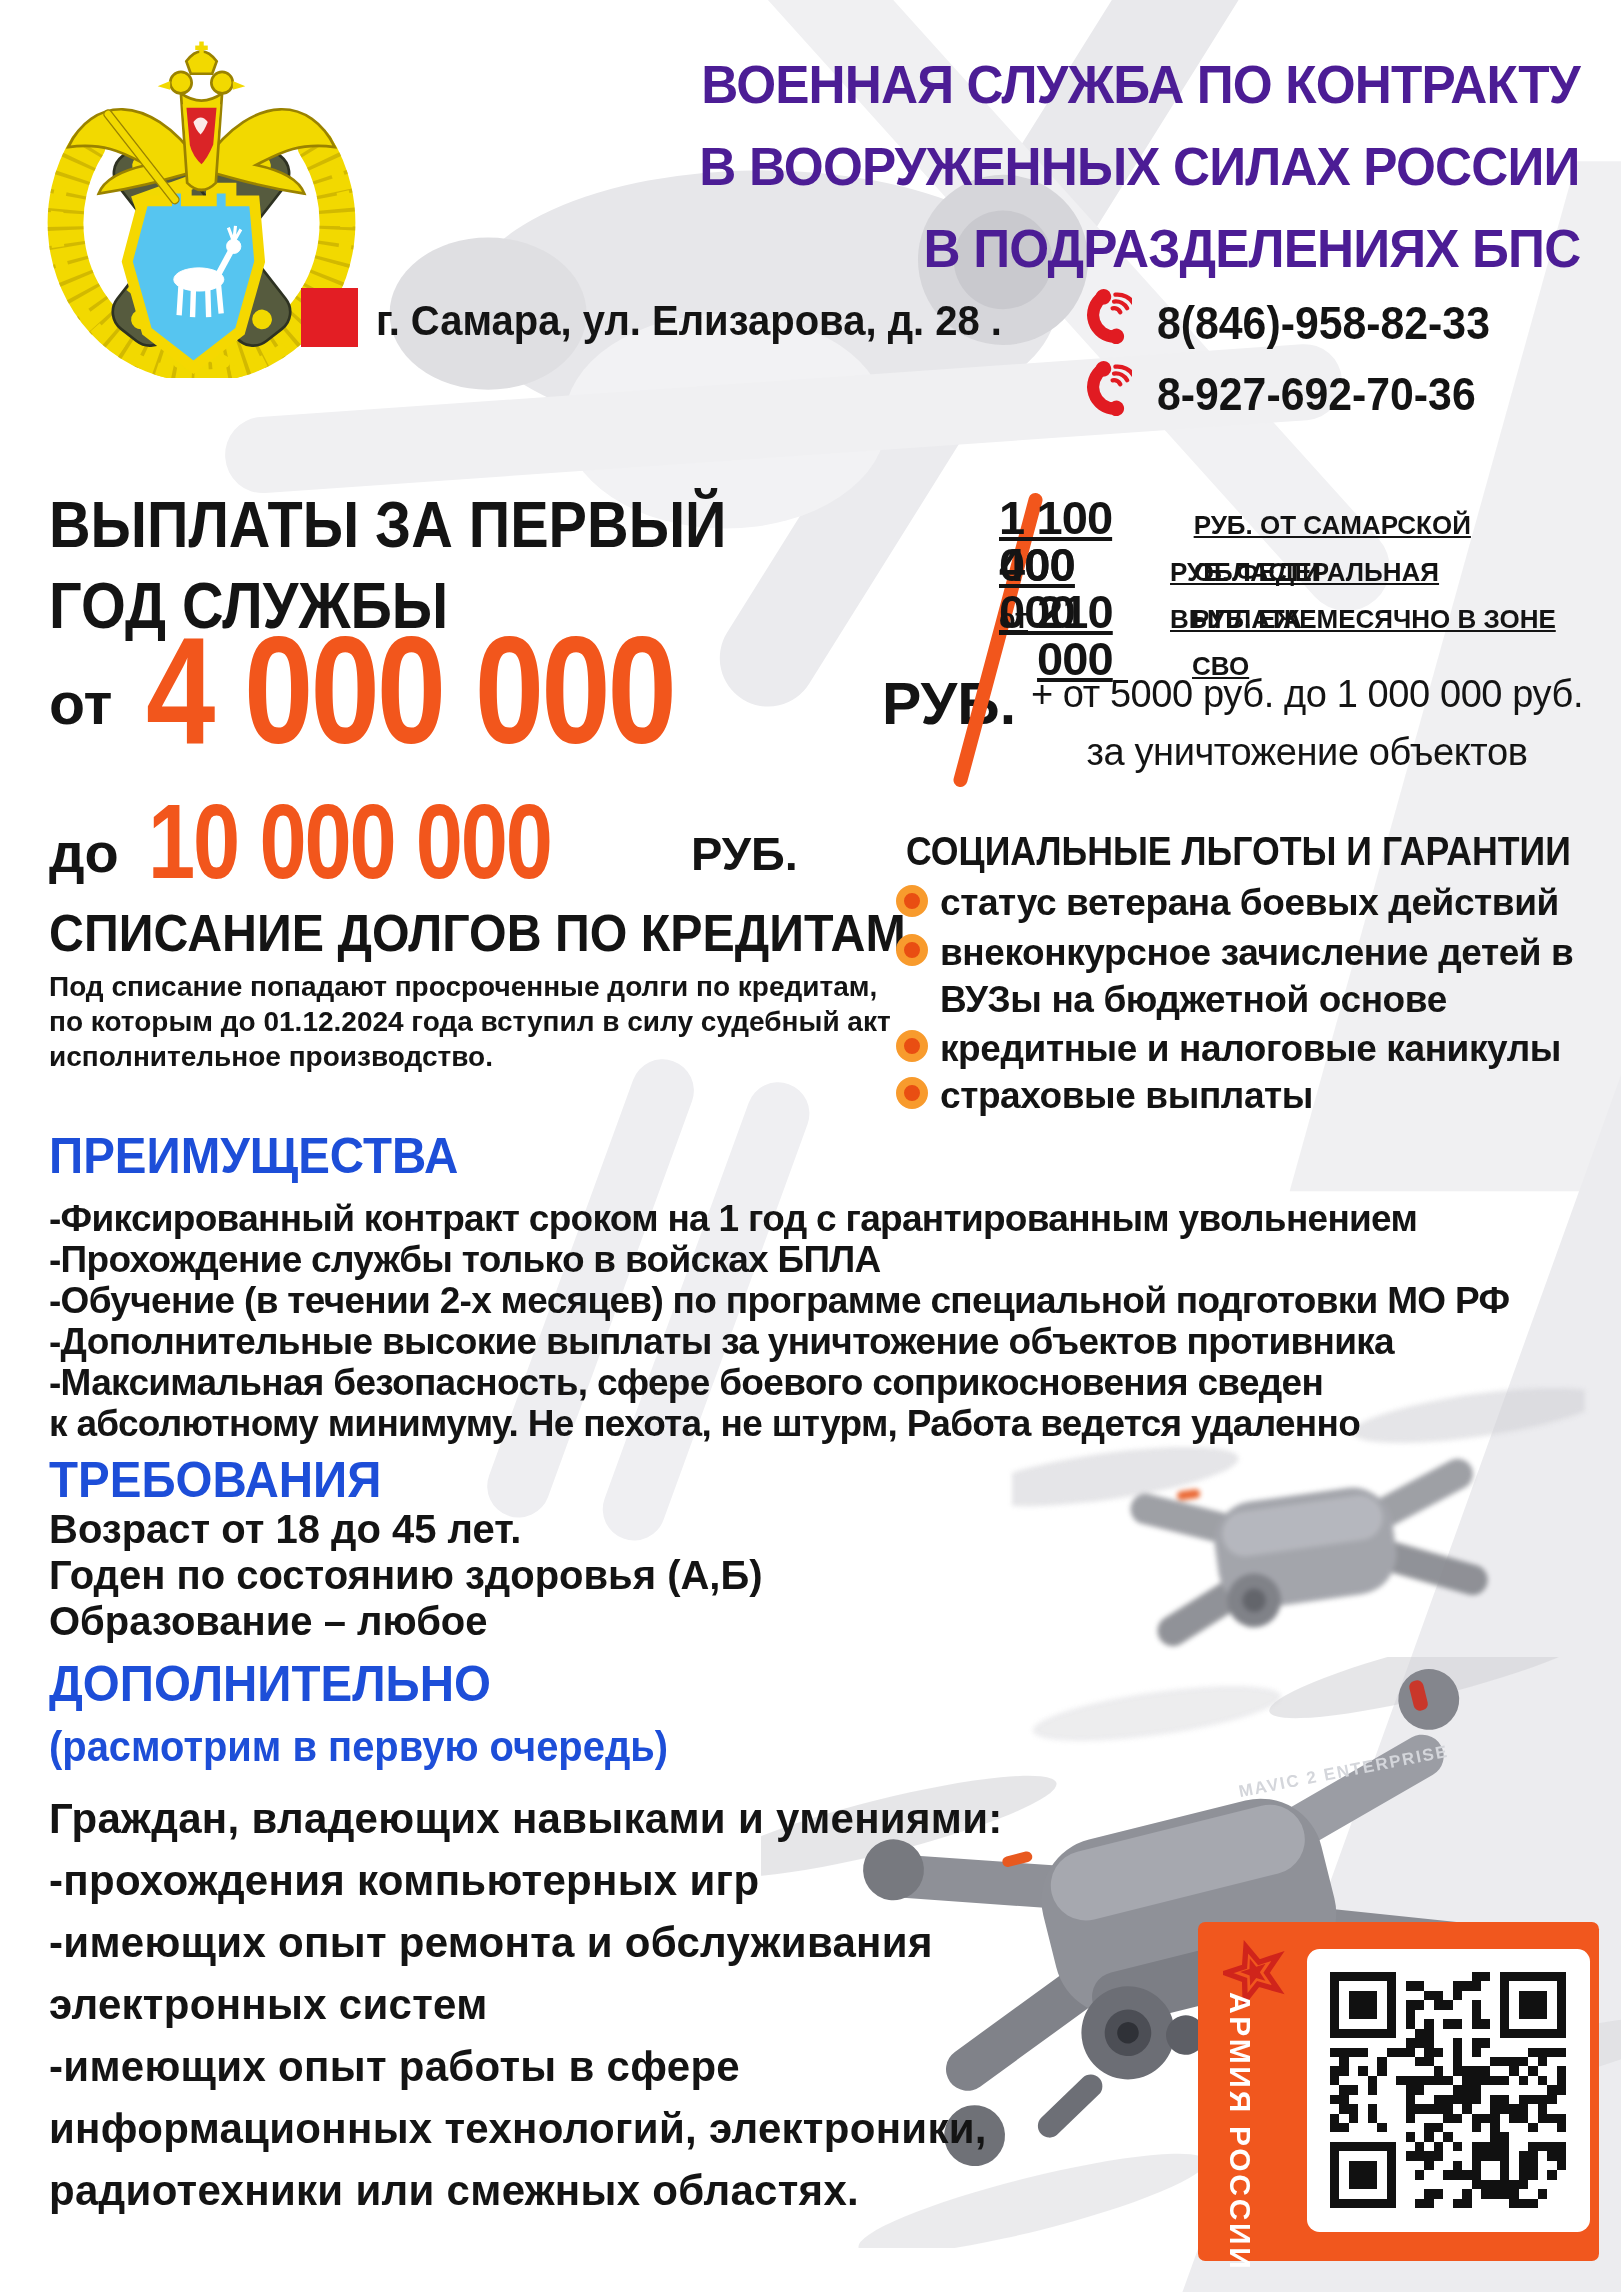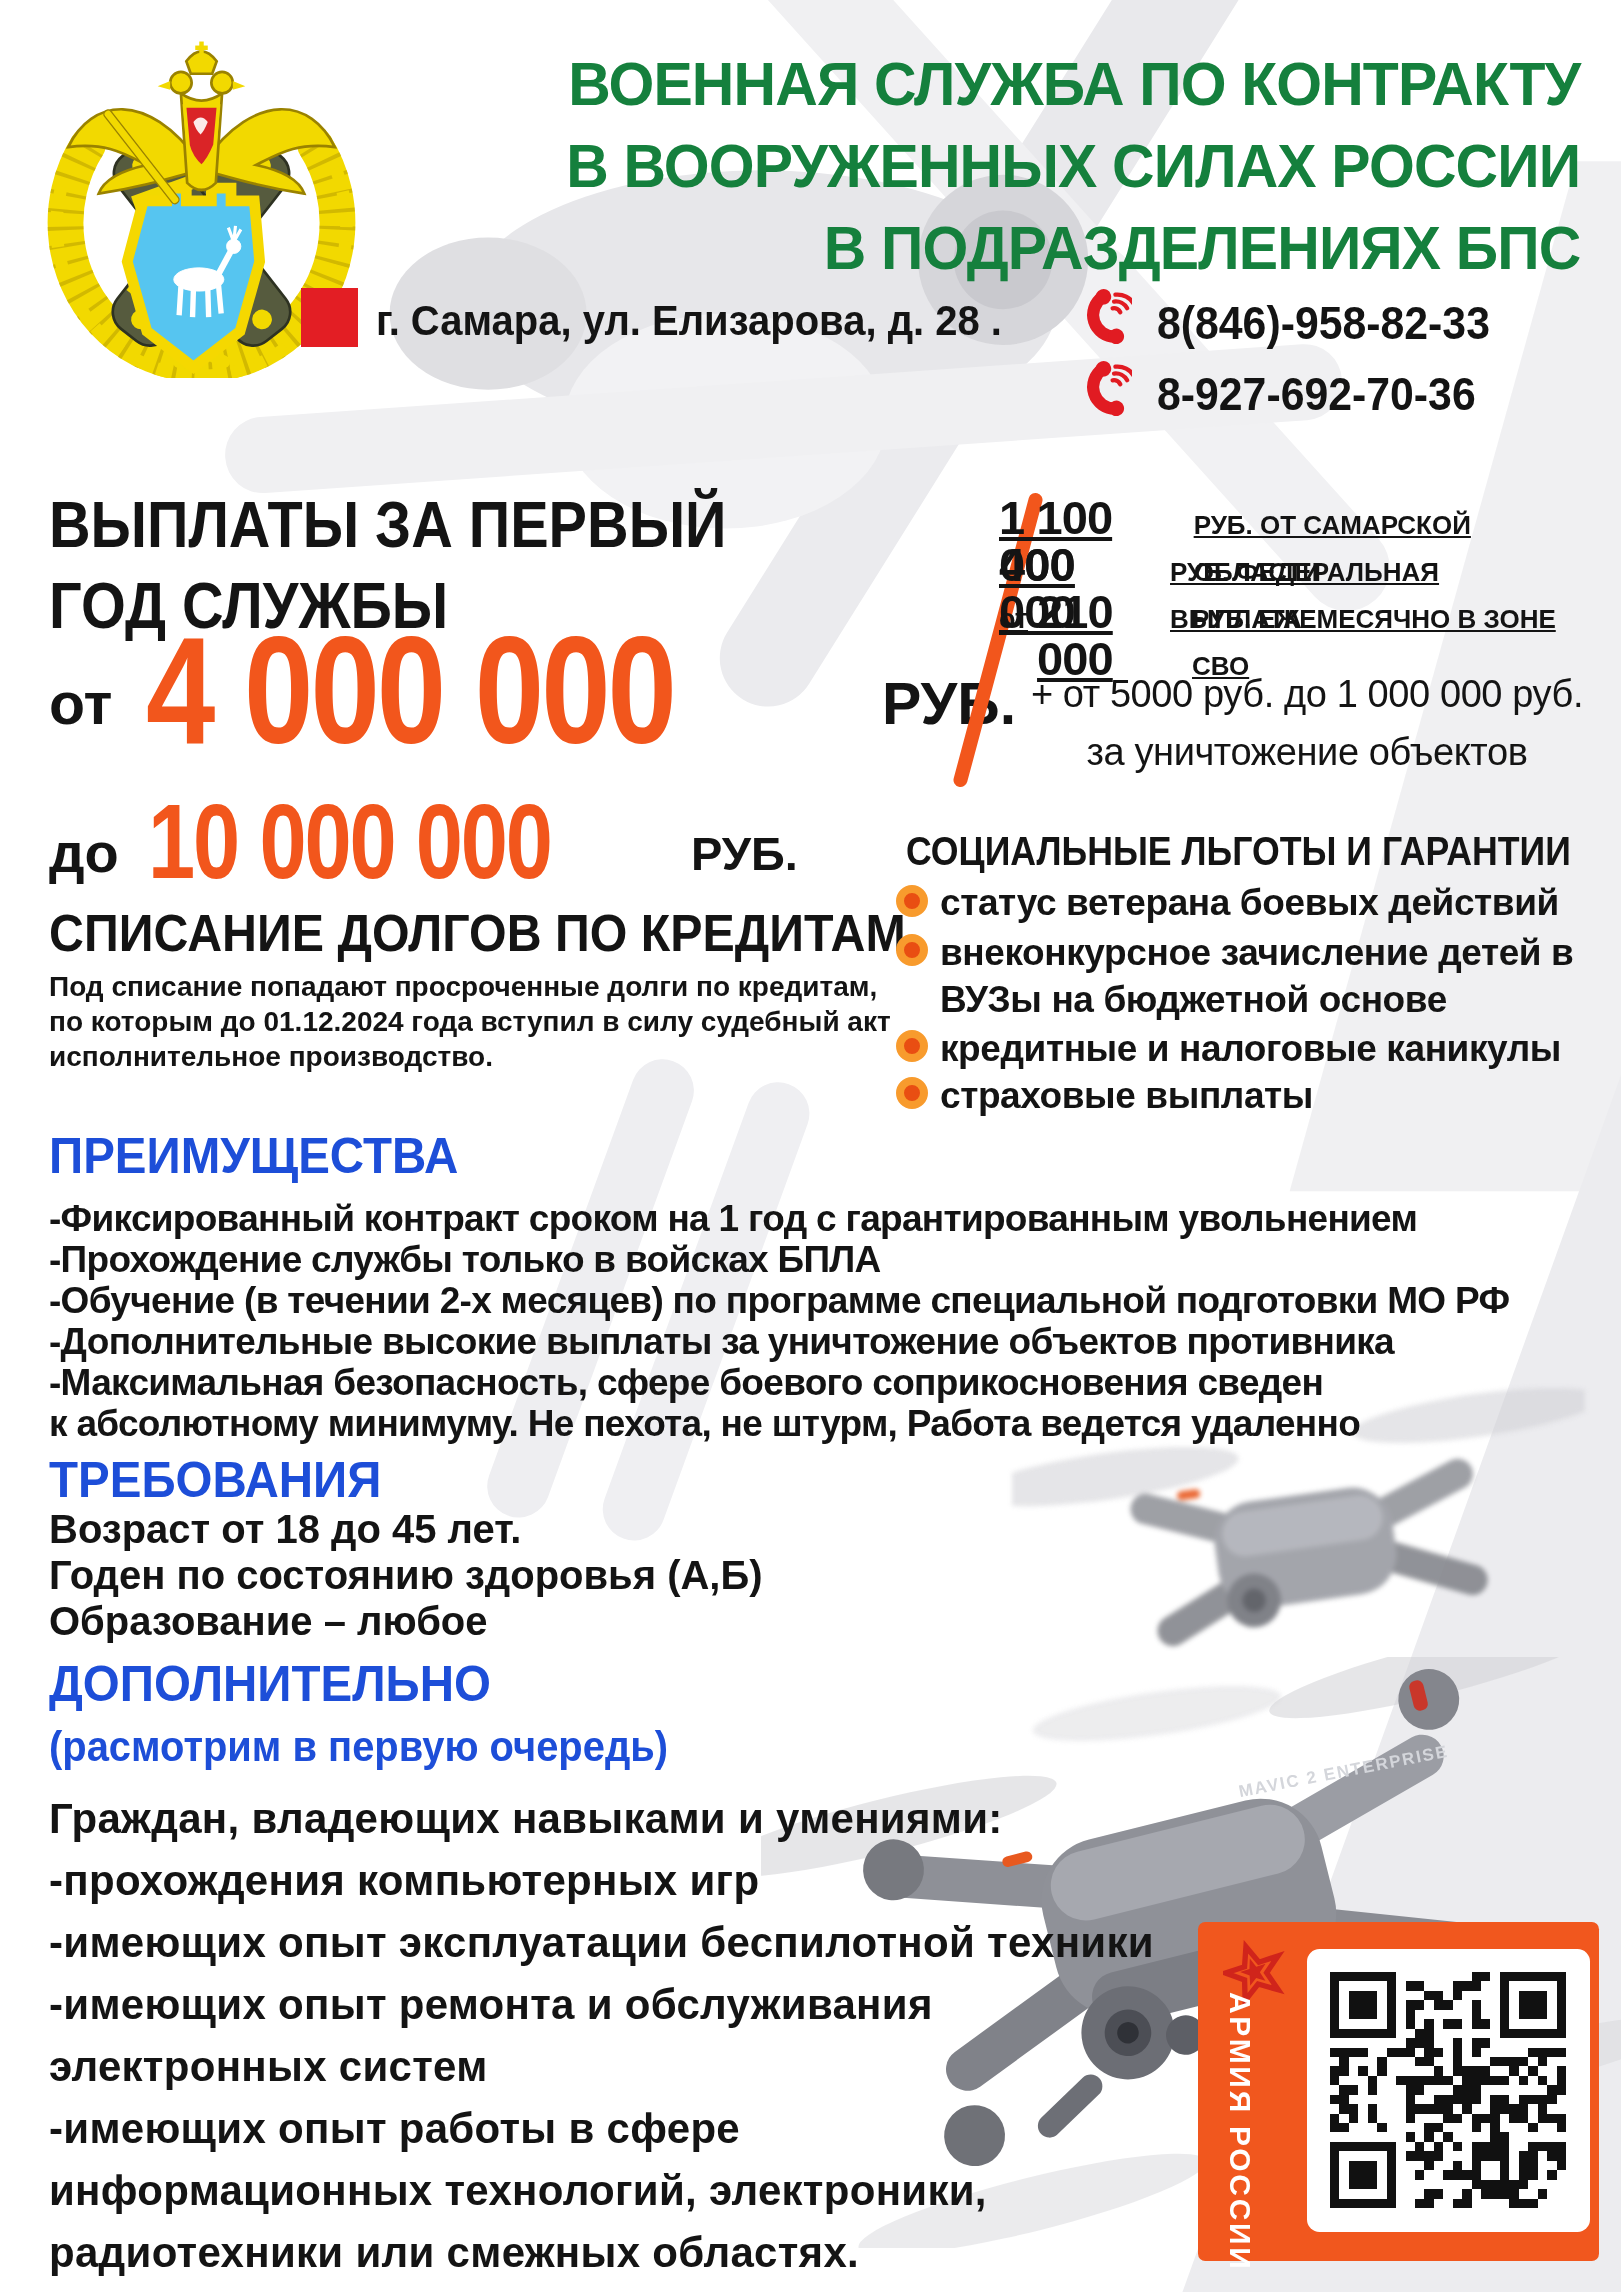--- a/index.html
+++ b/index.html
@@ -9,22 +9,22 @@
     color:#141414;
   }
   .abs{position:absolute;}
   .cond{display:inline-block; transform:scaleX(.93); transform-origin:0 50%; white-space:nowrap;}
   .cond-r{display:inline-block; transform:scaleX(.95); transform-origin:100% 50%; white-space:nowrap;}
   
   #bg-art{left:0;top:0;z-index:0;}
   .drone{z-index:1;}
   .content{z-index:5;}
   
-  .title{top:43px; right:41px; text-align:right; color:#15803d; font-weight:bold;
-         font-size:62px; line-height:82px; letter-spacing:-0.9px; z-index:5;}
+  .title{top:43px; right:41px; text-align:right; color:#4c1d95; font-weight:bold;
+         font-size:54px; line-height:82px; letter-spacing:-0.9px; z-index:5;}
   
   .red-square{left:301px; top:288px; width:57px; height:59px; background:#E31E24; z-index:5;}
   .address{left:376px; top:296px; font-size:43px; font-weight:bold; z-index:5;}
   .phone-row-1{left:1080px; top:288px;}
   .phone-row-2{left:1080px; top:360px;}
   .phone-text-1{left:1157px; top:296px;}
   .phone-text-2{left:1157px; top:367px;}
   .phone-text{font-size:46px; font-weight:bold; z-index:5;}
   
   .payouts-head{left:49px; top:485px; font-size:64px; line-height:81px; font-weight:bold; z-index:5;}
@@ -333,21 +333,20 @@
 
   <div class="abs orange-heading additional-heading content">
     <span class="cond" style="transform:scaleX(.95)">ДОПОЛНИТЕЛЬНО</span>
   </div>
   <div class="abs orange-heading additional-subheading content">
     <span class="cond" style="transform:scaleX(.95)">(расмотрим в первую очередь)</span>
   </div>
   <div class="abs additional-list content">
     <div>Граждан, владеющих навыками и умениями:</div>
     <div>-прохождения компьютерных игр</div>
-    <div>-имеющих опыт эксплуатации беспилотной техники</div>
     <div>-имеющих опыт ремонта и обслуживания</div>
     <div>электронных систем</div>
     <div>-имеющих опыт работы в сфере</div>
     <div>информационных технологий, электроники,</div>
     <div>радиотехники или смежных областях.</div>
   </div>
 
   <div class="abs qr-panel">
     <svg class="brand-star" width="63" height="66" viewBox="0 0 70 74">
       <g transform="rotate(-18 35 37)">

